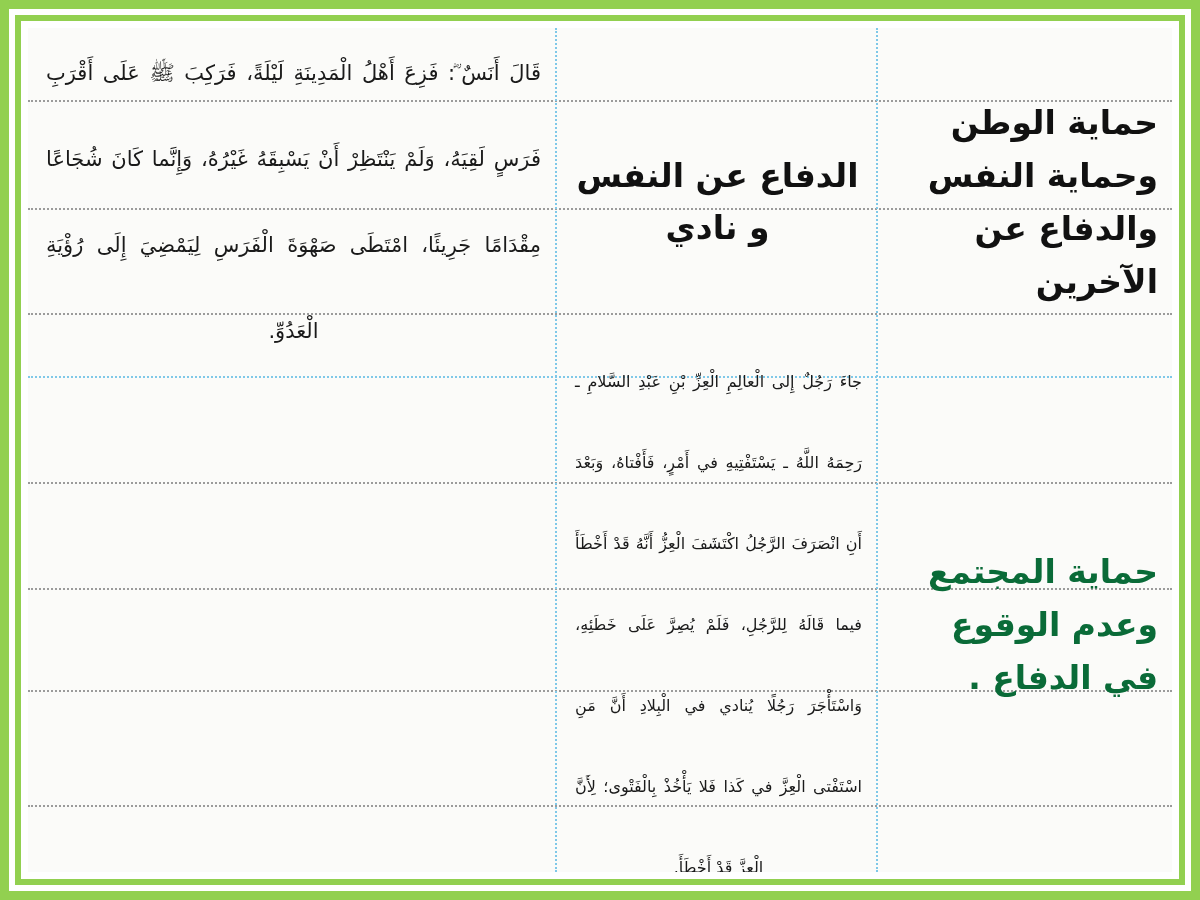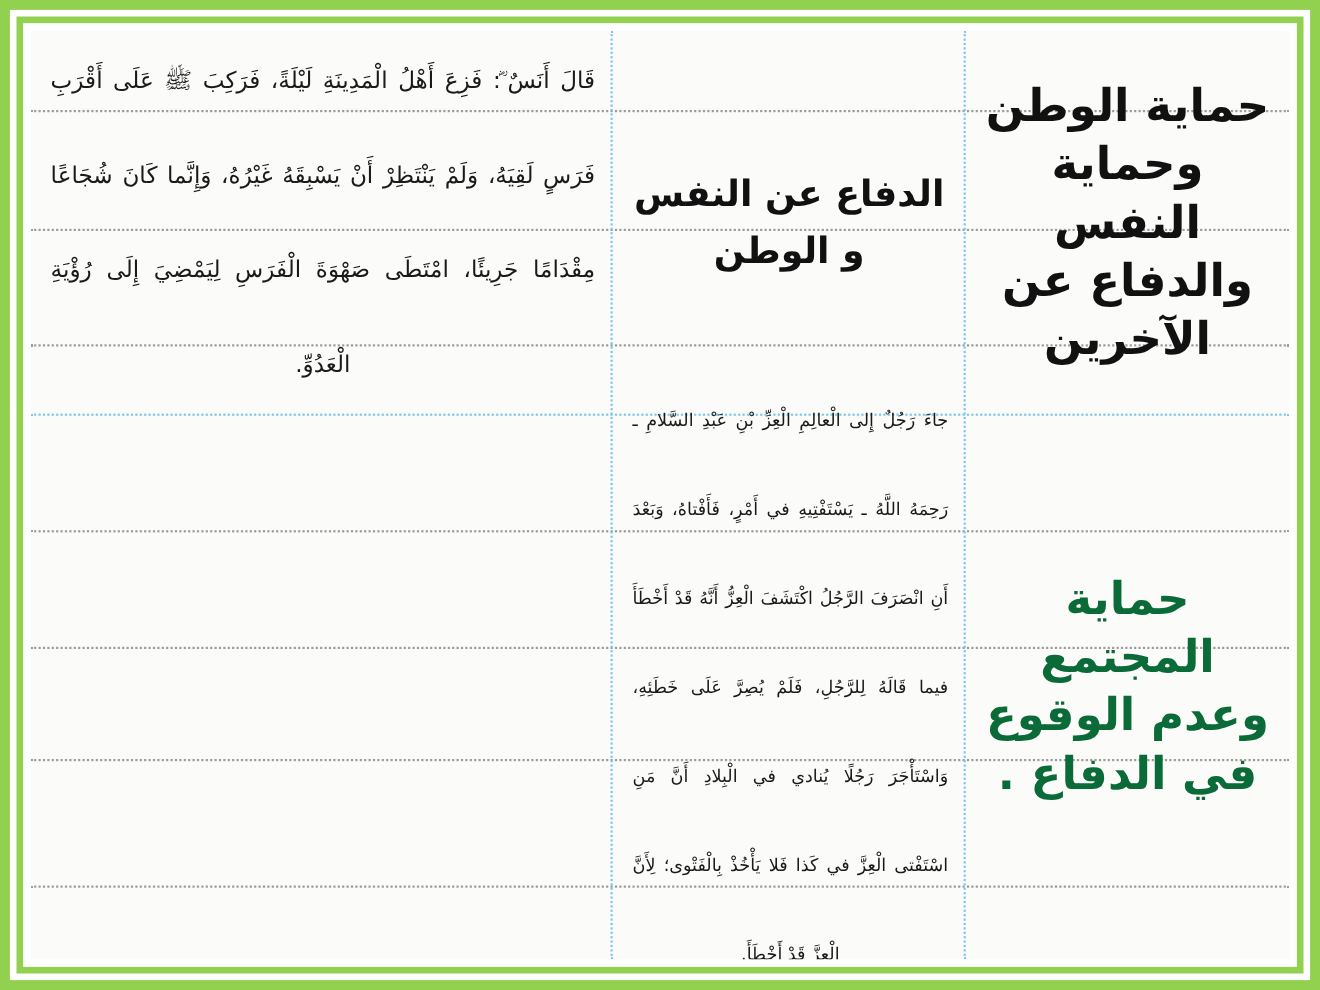--- a/index.html
+++ b/index.html
@@ -136,23 +136,22 @@
     text-align: center;
     direction: rtl;
     width: 100%;
   }
   .title-black { color: #111111; }
   .title-green { color: #0a6b38; }
 
   .benefit-text {
     font-family: "DejaVu Sans", "Liberation Sans", sans-serif;
     font-weight: bold;
-    font-size: 41px;
+    font-size: 33px;
     line-height: 53px;
-    text-align: center;
     direction: rtl;
     width: 100%;
   }
   .benefit-black { color: #111111; }
   .benefit-green { color: #0a6b38; }
 </style>
 </head>
 <body>
 
 <div class="page">
@@ -174,21 +173,21 @@
     <div class="vline" style="right:615px;"></div>
     <div class="hline" style="top:348px;"></div>
 
     <div class="grid">
 
       <div class="cell cell-benefit row-1">
         <div class="benefit-text benefit-black">حماية الوطن وحماية النفس والدفاع عن الآخرين</div>
       </div>
 
       <div class="cell cell-title row-1">
-        <div class="title-text title-black">الدفاع عن النفس و الوطن</div>
+        <div class="title-text title-black">الدفاع عن النفس و نادي</div>
       </div>
 
       <div class="cell cell-narration row-1">
         <div class="narration">قَالَ أَنَسٌ ؓ: فَزِعَ أَهْلُ الْمَدِينَةِ لَيْلَةً، فَرَكِبَ ﷺ عَلَى أَقْرَبِ فَرَسٍ لَقِيَهُ، وَلَمْ يَنْتَظِرْ أَنْ يَسْبِقَهُ غَيْرُهُ، وَإِنَّما كَانَ شُجَاعًا مِقْدَامًا جَرِيئًا، امْتَطَى صَهْوَةَ الْفَرَسِ لِيَمْضِيَ إِلَى رُؤْيَةِ الْعَدُوِّ.</div>
       </div>
 
       <div class="cell cell-benefit row-2">
         <div class="benefit-text benefit-green">حماية المجتمع وعدم الوقوع في الدفاع .</div>
       </div>
 

